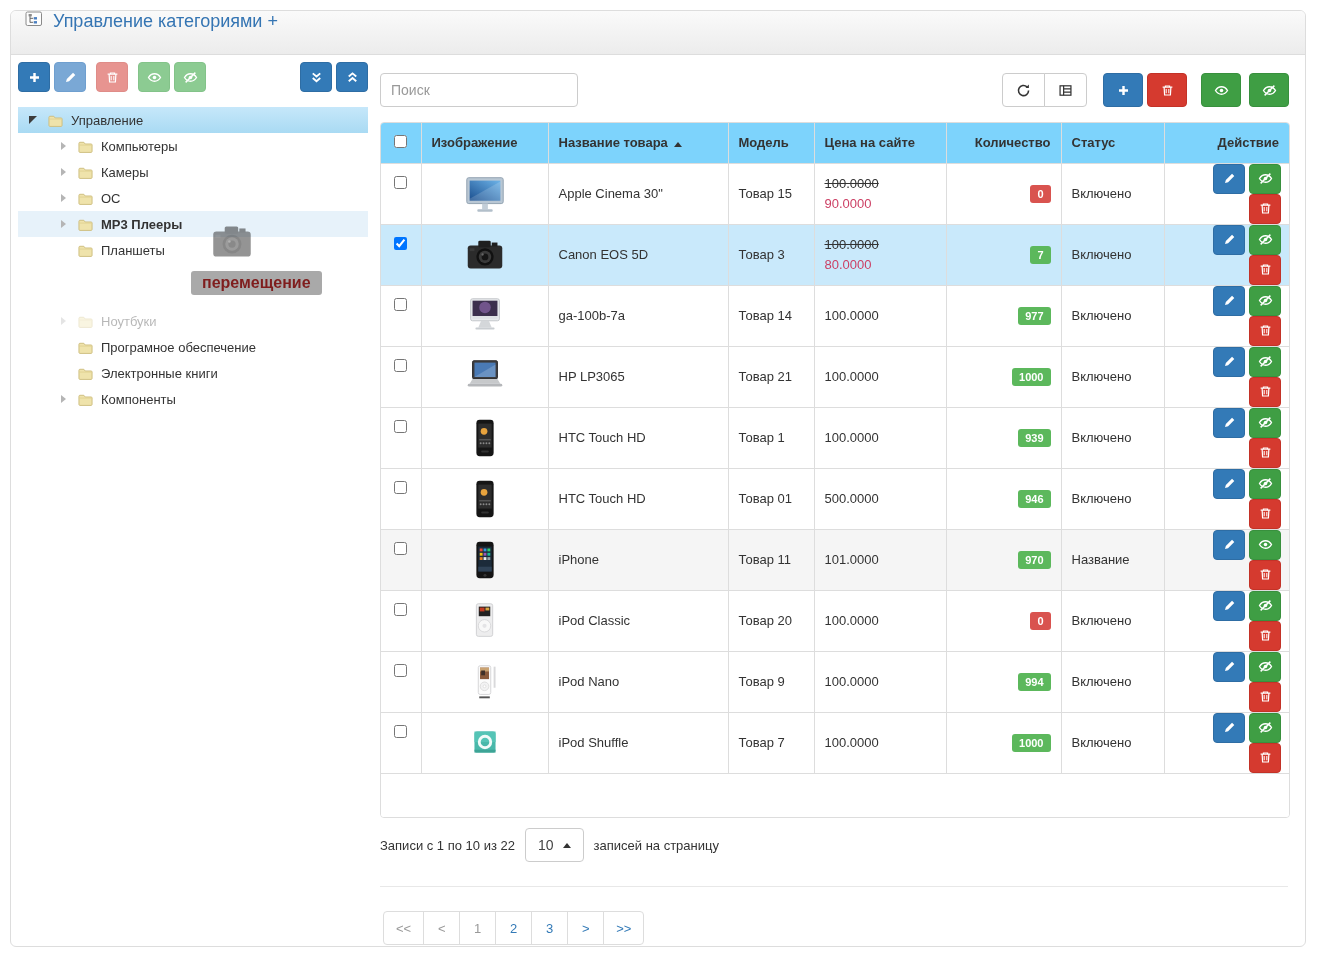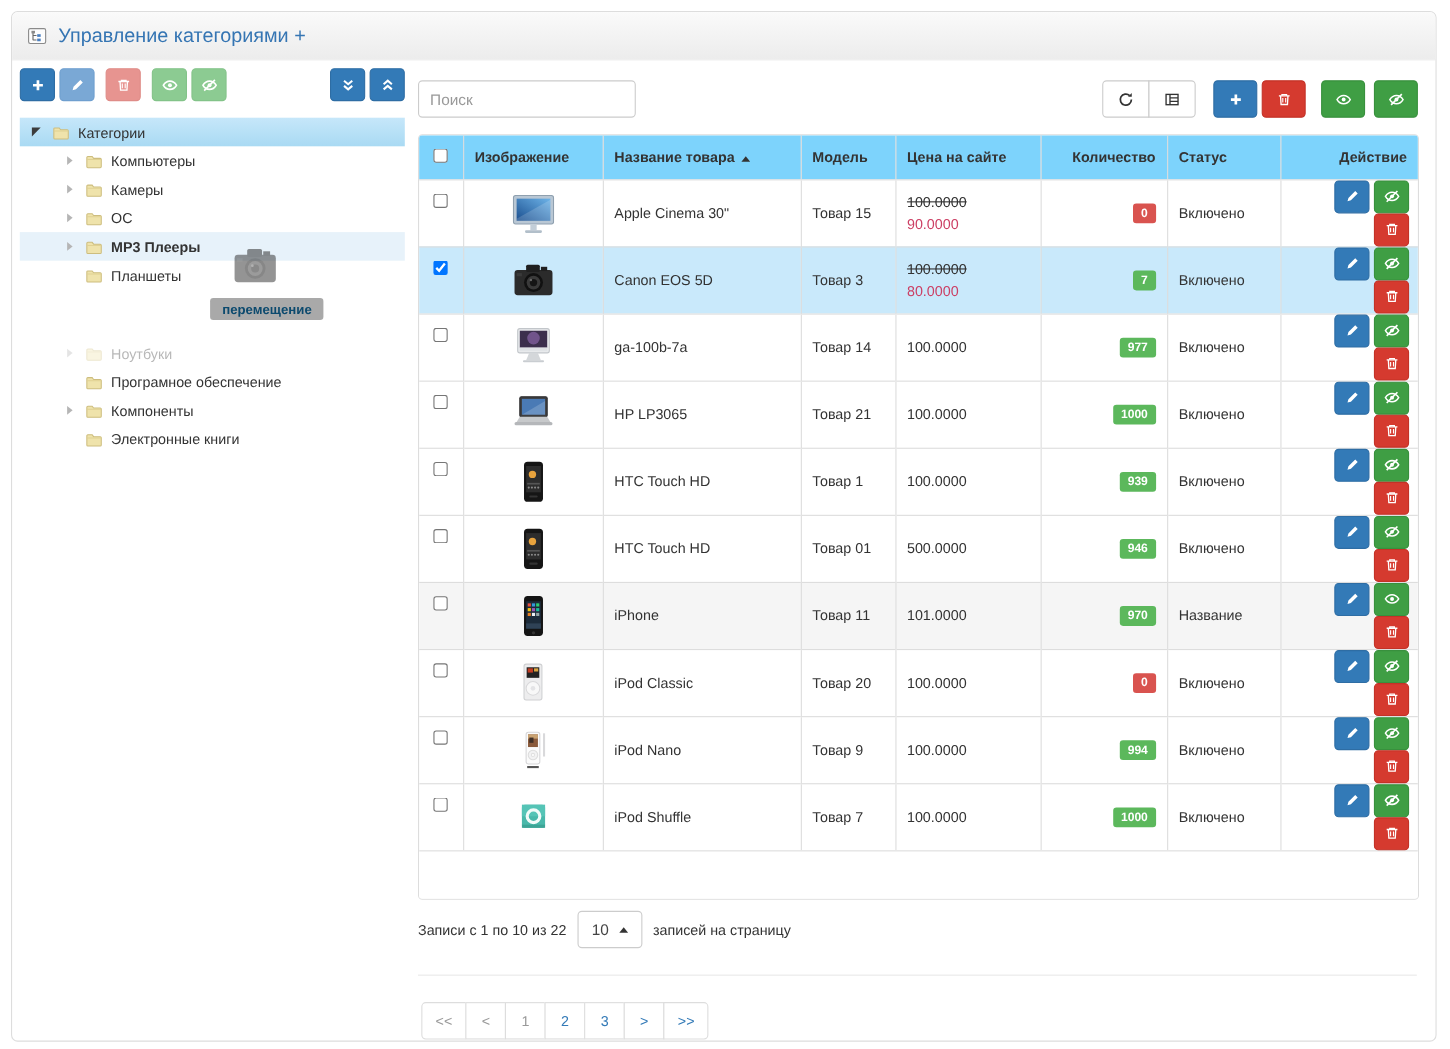--- a/index.html
+++ b/index.html
@@ -3,21 +3,21 @@
 <meta charset="utf-8">
 <style>
   * { margin:0; padding:0; box-sizing:border-box; }
   html,body { width:1318px; height:954px; background:#fff; font-family:"Liberation Sans",sans-serif; font-size:13px; color:#333; }
   body { position:relative; overflow:hidden; }
 
   .panel { position:absolute; left:10px; top:10px; width:1296px; height:937px;
            border:1px solid #ddd; border-radius:6px; background:#fff; }
   .panel-heading { height:44px; background:linear-gradient(#fafafa,#ececec);
            border-bottom:1px solid #ddd; border-radius:5px 5px 0 0;
-           display:flex; align-items:center; gap:10px; padding-left:14px; }
+           display:flex; gap:10px; padding-left:14px; }
   .panel-title { font-size:18px; color:#3575b3; }
   .hdr-icon { width:18px; height:16px; }
 
   
   .btn { display:inline-flex; align-items:center; justify-content:center;
          border:1px solid transparent; border-radius:4px; cursor:pointer; background:#fff; padding:0; }
   .btn-sm  { width:32px; height:30px; }
   .btn-md  { width:40px; height:34px; }
   .btn-grp { width:43px; height:34px; }
   .btn-row { width:32px; height:30px; }
@@ -42,21 +42,21 @@
   .tree-row.ghost { opacity:.35; }
   .arrow-slot { width:14px; display:flex; justify-content:center; flex:0 0 14px; }
   .tri-collapsed { width:0; height:0; border-top:4px solid transparent; border-bottom:4px solid transparent; border-left:5px solid #b5b5b5; }
   .tri-expanded { width:0; height:0; border-top:8px solid #3c3c3c; border-right:8px solid transparent; }
   .folder-ic { width:17px; height:15px; flex:0 0 17px; }
   .tree-label { font-size:13px; color:#333; white-space:nowrap; }
 
   .drag-ghost { position:absolute; left:194px; top:206px; width:54px; height:50px; opacity:.5; }
   .drag-ghost svg { width:54px; height:50px; }
   .drag-tooltip { position:absolute; left:180px; top:260px; background:rgba(162,162,162,.92);
-        color:#0c4a6e; font-weight:bold; font-size:12px; padding:3px 11px; border-radius:3px; }
+        color:#7f1d1d; font-weight:bold; font-size:16px; padding:3px 11px; border-radius:3px; }
 
   
   .search { position:absolute; left:369px; top:62px; width:198px; height:34px;
             border:1px solid #ccc; border-radius:4px; padding:0 10px; font-size:14px;
             font-family:"Liberation Sans",sans-serif; color:#333; }
   .search::placeholder { color:#999; }
   .content-toolbar { position:absolute; top:62px; right:16px; display:flex; align-items:center; }
 
   
   .table-wrap { position:absolute; left:369px; top:111px; width:910px;
@@ -295,21 +295,21 @@
       </button>
     </div>
   <div id="tree" class="tree">
       <div class="tree-row selected" style="padding-left: 8px;">
         <span class="arrow-slot">
           <span class="tri-expanded"></span>
         </span>
         <svg class="folder-ic">
           <use href="#icon-folder"></use>
         </svg>
-        <span class="tree-label">Категории</span>
+        <span class="tree-label">Управление</span>
       </div>
       <div class="tree-row" style="padding-left: 38px;">
         <span class="arrow-slot">
           <span class="tri-collapsed"></span>
         </span>
         <svg class="folder-ic">
           <use href="#icon-folder"></use>
         </svg>
         <span class="tree-label">Компьютеры</span>
       </div>
@@ -357,34 +357,34 @@
         <span class="tree-label">Ноутбуки</span>
       </div>
       <div class="tree-row" style="padding-left: 38px;">
         <span class="arrow-slot"></span>
         <svg class="folder-ic">
           <use href="#icon-folder"></use>
         </svg>
         <span class="tree-label">Програмное обеспечение</span>
       </div>
       <div class="tree-row" style="padding-left: 38px;">
+        <span class="arrow-slot"></span>
+        <svg class="folder-ic">
+          <use href="#icon-folder"></use>
+        </svg>
+        <span class="tree-label">Электронные книги</span>
+      </div>
+      <div class="tree-row" style="padding-left: 38px;">
         <span class="arrow-slot">
           <span class="tri-collapsed"></span>
         </span>
         <svg class="folder-ic">
           <use href="#icon-folder"></use>
         </svg>
         <span class="tree-label">Компоненты</span>
-      </div>
-      <div class="tree-row" style="padding-left: 38px;">
-        <span class="arrow-slot"></span>
-        <svg class="folder-ic">
-          <use href="#icon-folder"></use>
-        </svg>
-        <span class="tree-label">Электронные книги</span>
       </div>
     </div>
 
   <div class="drag-ghost">
     <svg>
         <use id="drag-img-use" href="#img-camera"></use>
       </svg>
   </div>
   <div class="drag-tooltip">перемещение</div>
 

